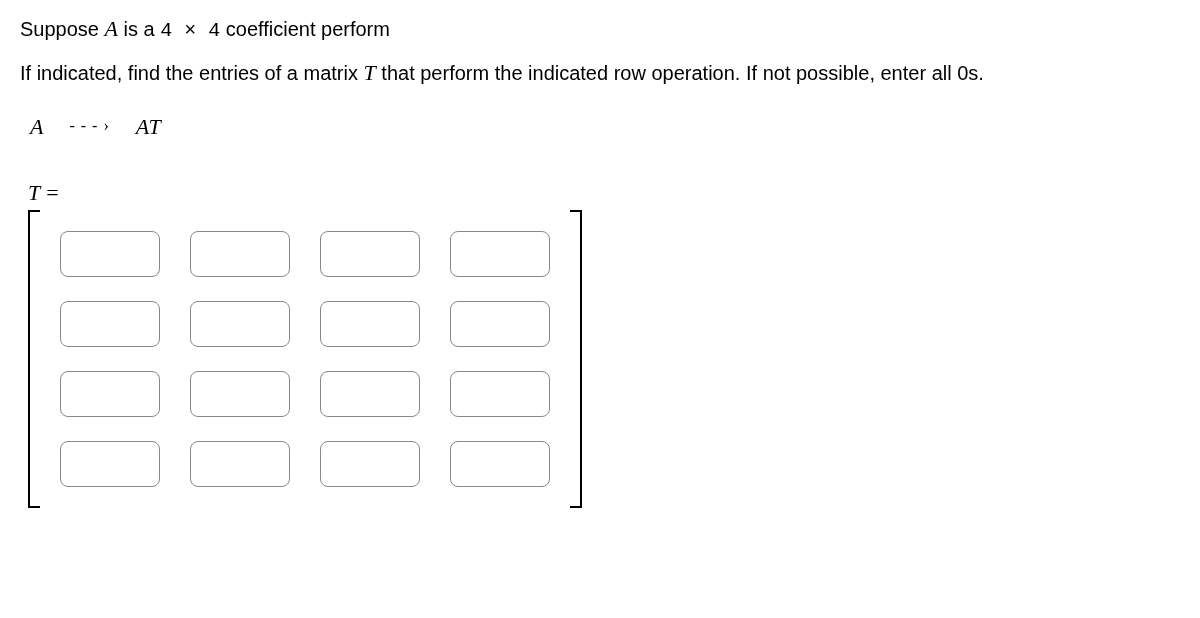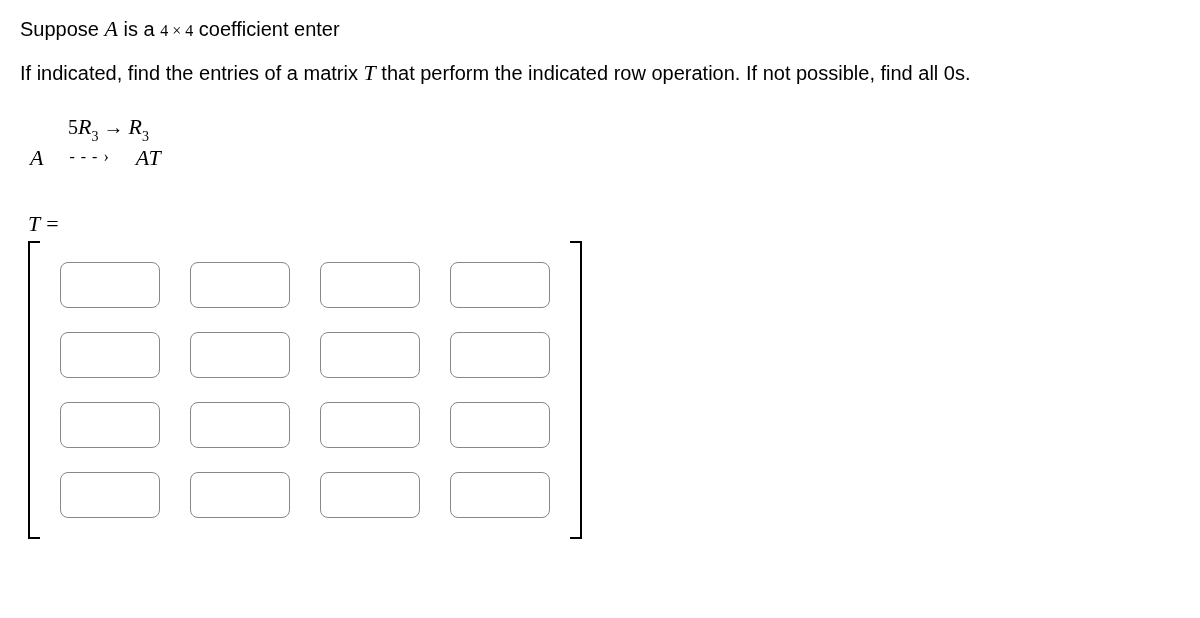--- a/index.html
+++ b/index.html
@@ -8,21 +8,21 @@
       font-size: 20px;
       color: #000;
       margin: 0;
       padding: 16px 20px;
       width: 1200px;
       background: #fff;
     }
     .line1 { margin-bottom: 18px; }
     .line2 { margin-bottom: 28px; }
     .italic { font-style: italic; font-family: 'Times New Roman', serif; font-size: 22px; }
-    .serif { font-family: Liberation Serif, serif; font-size: 16px; }
+    .serif { font-family: Liberation Mono, monospace; font-size: 20px; }
     .operation-block {
       margin-left: 10px;
       margin-bottom: 40px;
     }
     .op-row1 {
       font-family: 'Times New Roman', serif;
       font-size: 20px;
       margin-left: 38px;
       margin-bottom: 2px;
     }
@@ -80,31 +80,28 @@
       align-self: center;
       font-size: 18px;
       padding: 4px 8px;
       outline: none;
     }
   </style>
 </head>
 <body>
 
 <div class="line1">
-  <span>Suppose </span><span class="italic">A</span><span> is a </span><span class="serif">4 × 4</span><span> coefficient enter</span>
+  <span>Suppose </span><span class="italic">A</span><span> is a </span><span class="serif">4 × 4</span><span> coefficient perform</span>
 </div>
 
 <div class="line2">
-  <span>If indicated, find the entries of a matrix </span><span class="italic">T</span><span> that perform the indicated row operation. If not possible, find all 0s.</span>
+  <span>If indicated, find the entries of a matrix </span><span class="italic">T</span><span> that perform the indicated row operation. If not possible, enter all 0s.</span>
 </div>
 
 <div class="operation-block">
-  <div class="op-row1">
-    <span>5</span><span class="italic">R</span><span class="sub">3</span><span> → </span><span class="italic">R</span><span class="sub">3</span>
-  </div>
   <div class="op-row2">
     <span>A</span>
     <span style="width:20px"></span>
     <span class="dashes">- - - ›</span>
     <span style="width:20px"></span>
     <span>AT</span>
   </div>
 </div>
 
 <div class="t-equals">

